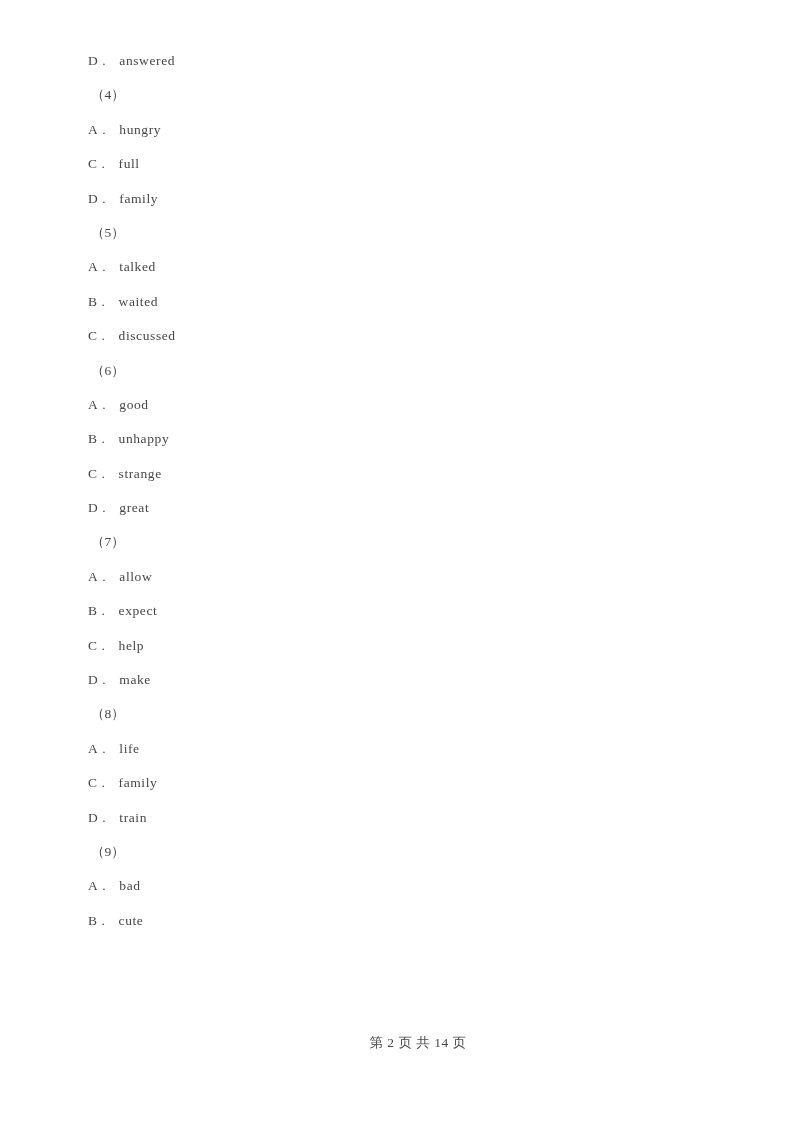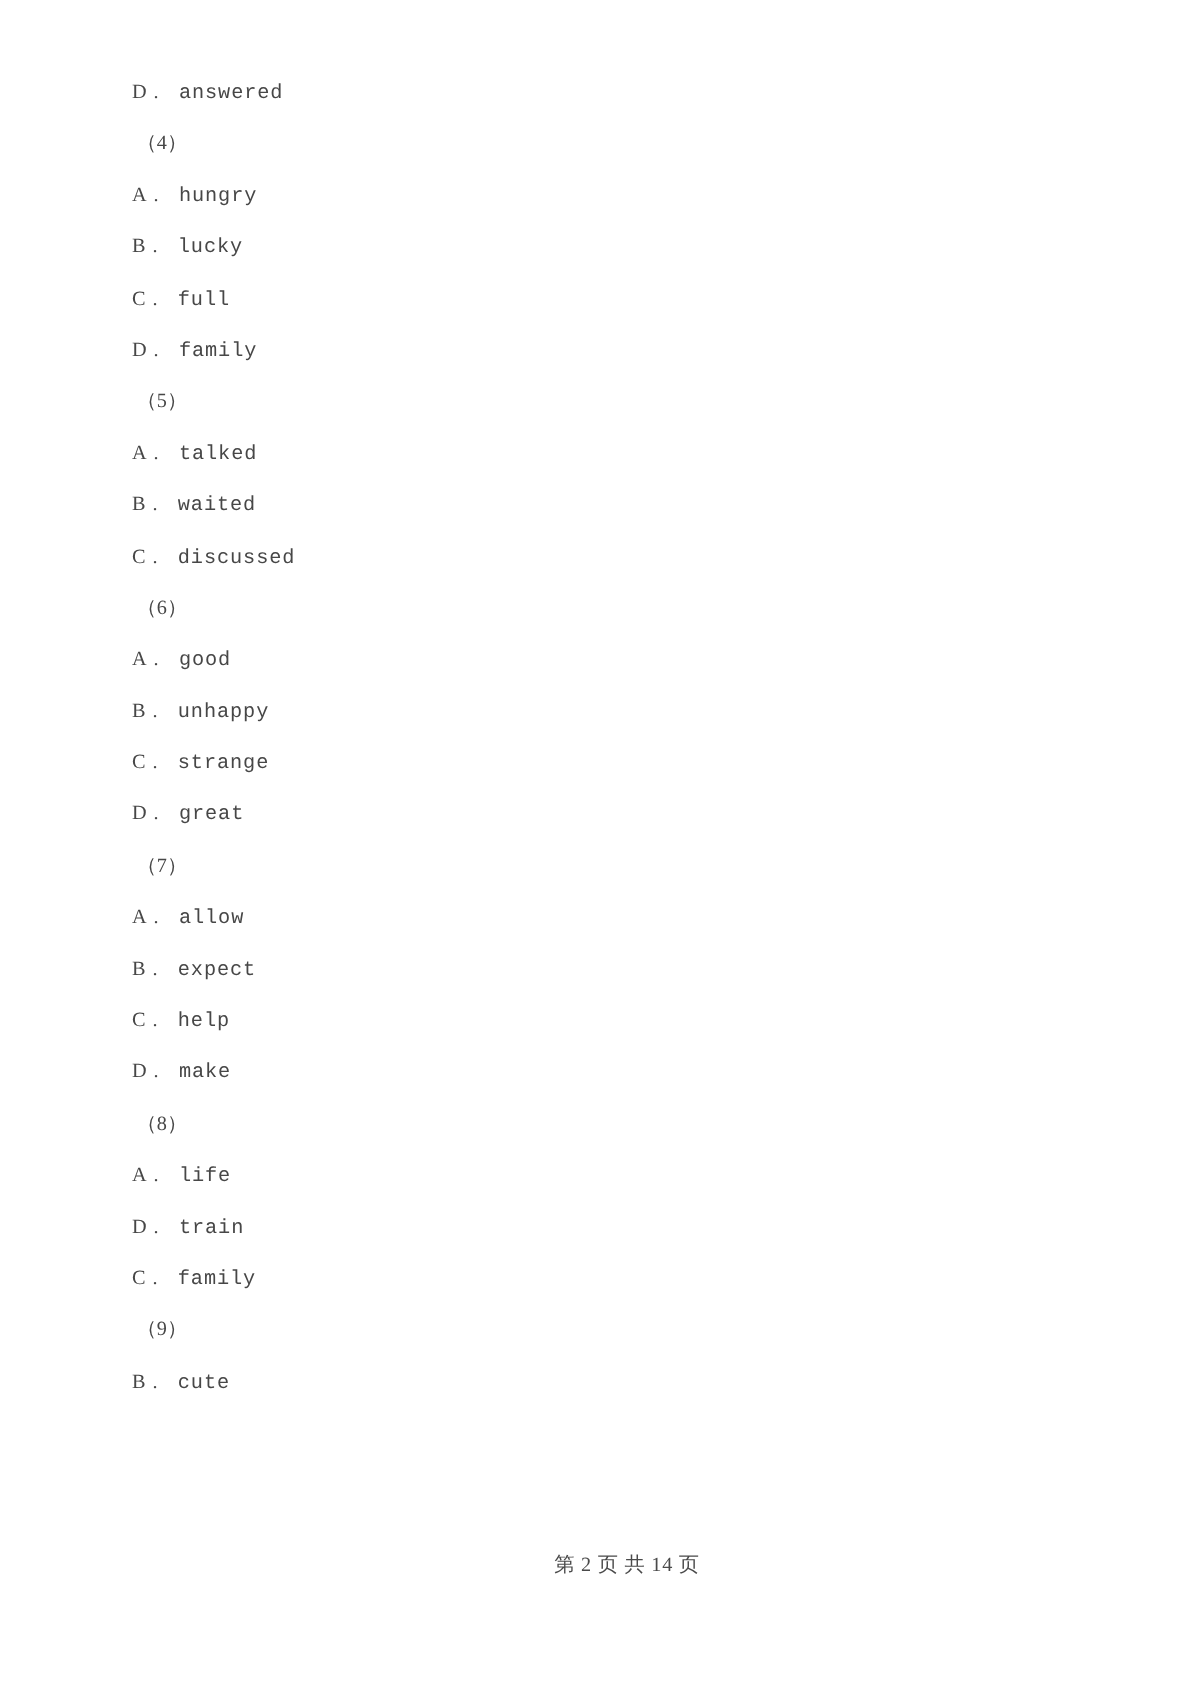--- a/index.html
+++ b/index.html
@@ -47,21 +47,20 @@
   }
   .line.option .opt-letter {
     display: inline-block;
   }
   .line.option .opt-sep {
     display: inline-block;
   }
   .line.option .opt-text {
     display: inline-block;
     padding-left: 9px;
-    font-family: Liberation Mono, monospace;
   }
 
   
   .line.qnum {
     padding-left: 3px;
     letter-spacing: 0px;
   }
 
   #footer {
     position: absolute;
@@ -79,40 +78,40 @@
 </style>
 </head>
 <body>
 
 <div id="page">
 
   <div id="content">
       <div class="line option"><span class="opt-letter">D</span><span class="opt-sep"> . </span><span class="opt-text">answered</span></div>
       <div class="line qnum"><span>（4）</span></div>
       <div class="line option"><span class="opt-letter">A</span><span class="opt-sep"> . </span><span class="opt-text">hungry</span></div>
-      <div class="line option"><span class="opt-letter">B</span><span class="opt-sep"> . </span><span class="opt-text">lucky</span></div>
       <div class="line option"><span class="opt-letter">C</span><span class="opt-sep"> . </span><span class="opt-text">full</span></div>
       <div class="line option"><span class="opt-letter">D</span><span class="opt-sep"> . </span><span class="opt-text">family</span></div>
       <div class="line qnum"><span>（5）</span></div>
       <div class="line option"><span class="opt-letter">A</span><span class="opt-sep"> . </span><span class="opt-text">talked</span></div>
       <div class="line option"><span class="opt-letter">B</span><span class="opt-sep"> . </span><span class="opt-text">waited</span></div>
       <div class="line option"><span class="opt-letter">C</span><span class="opt-sep"> . </span><span class="opt-text">discussed</span></div>
       <div class="line qnum"><span>（6）</span></div>
       <div class="line option"><span class="opt-letter">A</span><span class="opt-sep"> . </span><span class="opt-text">good</span></div>
       <div class="line option"><span class="opt-letter">B</span><span class="opt-sep"> . </span><span class="opt-text">unhappy</span></div>
       <div class="line option"><span class="opt-letter">C</span><span class="opt-sep"> . </span><span class="opt-text">strange</span></div>
       <div class="line option"><span class="opt-letter">D</span><span class="opt-sep"> . </span><span class="opt-text">great</span></div>
       <div class="line qnum"><span>（7）</span></div>
       <div class="line option"><span class="opt-letter">A</span><span class="opt-sep"> . </span><span class="opt-text">allow</span></div>
       <div class="line option"><span class="opt-letter">B</span><span class="opt-sep"> . </span><span class="opt-text">expect</span></div>
       <div class="line option"><span class="opt-letter">C</span><span class="opt-sep"> . </span><span class="opt-text">help</span></div>
       <div class="line option"><span class="opt-letter">D</span><span class="opt-sep"> . </span><span class="opt-text">make</span></div>
       <div class="line qnum"><span>（8）</span></div>
       <div class="line option"><span class="opt-letter">A</span><span class="opt-sep"> . </span><span class="opt-text">life</span></div>
+      <div class="line option"><span class="opt-letter">C</span><span class="opt-sep"> . </span><span class="opt-text">family</span></div>
       <div class="line option"><span class="opt-letter">D</span><span class="opt-sep"> . </span><span class="opt-text">train</span></div>
-      <div class="line option"><span class="opt-letter">C</span><span class="opt-sep"> . </span><span class="opt-text">family</span></div>
       <div class="line qnum"><span>（9）</span></div>
+      <div class="line option"><span class="opt-letter">A</span><span class="opt-sep"> . </span><span class="opt-text">bad</span></div>
       <div class="line option"><span class="opt-letter">B</span><span class="opt-sep"> . </span><span class="opt-text">cute</span></div>
     </div>
 
   <div id="footer">第 2 页 共 14 页</div>
 
 </div>
 
 </body></html>

